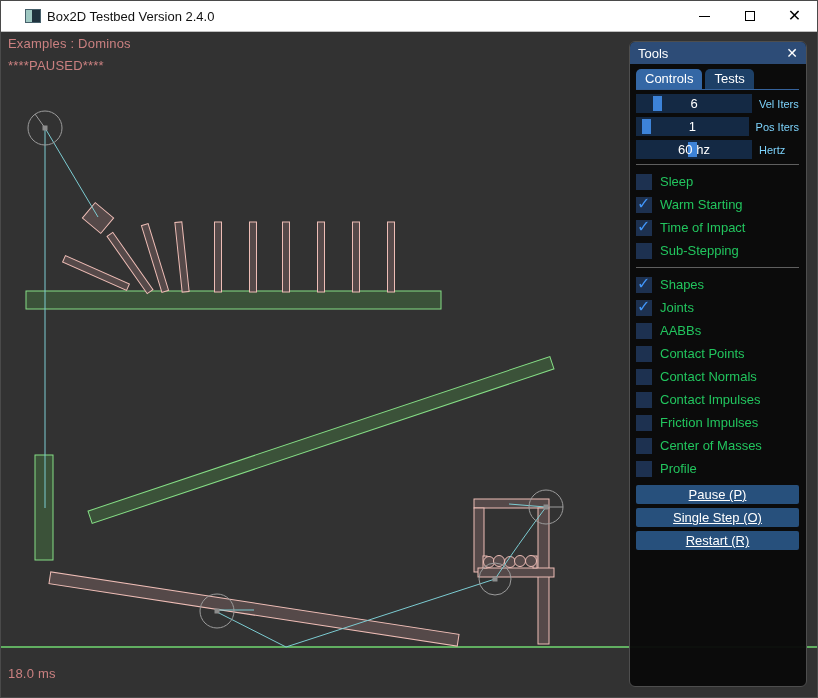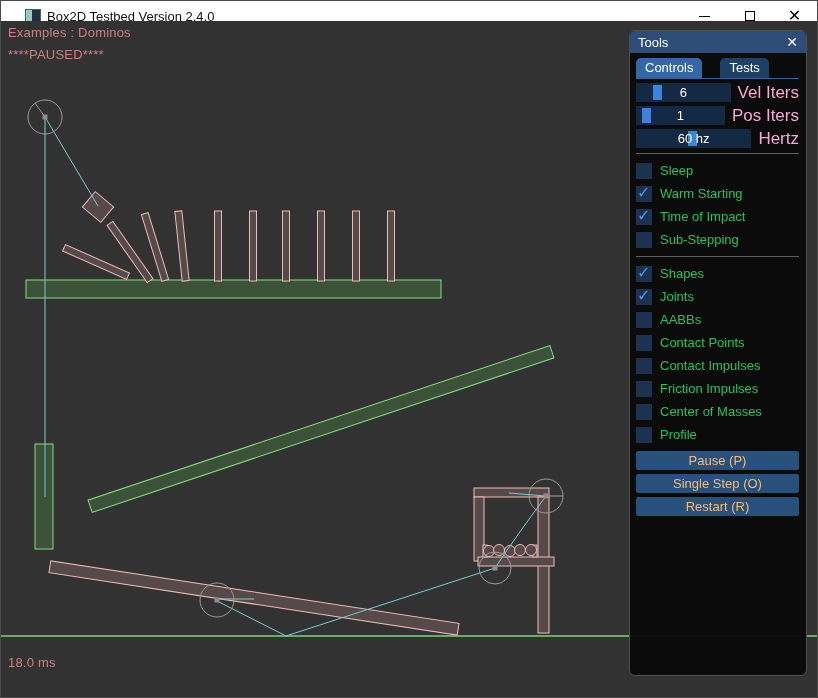--- a/index.html
+++ b/index.html
@@ -8,50 +8,50 @@
   
   .titlebar{position:absolute;left:0;top:0;width:100%;height:31px;background:#ffffff;border-bottom:1px solid #bfbfbf;display:flex;align-items:center;}
   .app-icon{width:16px;height:14px;margin-left:24px;border:1px solid #46606b;background:linear-gradient(90deg,#9fc8c2 0 45%,#20323e 45% 100%);display:inline-block;}
   .title-text{margin-left:6px;font-size:13px;color:#111;}
   .win-controls{margin-left:auto;display:flex;height:100%;}
   .win-btn{width:45px;height:100%;display:flex;align-items:center;justify-content:center;cursor:default;}
   .glyph-min{width:11px;height:1px;background:#000;display:block;}
   .glyph-max{width:10px;height:10px;border:1px solid #000;display:block;}
   .glyph-close{font-size:16px;color:#000;line-height:1;}
   
-  .canvas{position:absolute;left:0;top:20px;width:818px;height:667px;background:#323232;}
+  .canvas{position:absolute;left:0;top:31px;width:818px;height:667px;background:#323232;}
   #scene-svg{position:absolute;left:0;top:0;}
   .scene-label{position:absolute;font-size:13px;color:#ca8080;letter-spacing:.2px;}
   #lbl-example{left:7px;top:4px;}
   #lbl-paused{left:7px;top:26px;}
   #lbl-ms{left:7px;top:634px;}
   
   .tools-panel{position:absolute;left:628px;top:9px;width:178px;height:646px;background:rgba(10,10,10,0.97);
     border:1px solid #4e4e4e;border-radius:6px;overflow:hidden;}
   .panel-titlebar{height:22px;background:#2d4c77;display:flex;align-items:center;padding:0 8px;color:#fff;font-size:13px;}
   .panel-close{margin-left:auto;font-size:14px;color:#fff;line-height:1;cursor:default;}
   .panel-body{padding:4px 7px 0 6px;}
-  .tabbar{display:flex;gap:18px;margin-top:1px;border-bottom:1px solid #35629b;padding-bottom:0;}
+  .tabbar{display:flex;gap:3px;margin-top:1px;border-bottom:1px solid #35629b;padding-bottom:0;}
   .tab{font-size:13px;color:#fff;padding:2px 9px 3px 9px;border-radius:5px 5px 0 0;cursor:default;}
   .tab.active{background:#3467a5;}
   .tab.inactive{background:#1d4067;}
   .sliders{margin-top:4px;}
   .slider-row{display:flex;align-items:center;height:19px;margin-bottom:4px;}
   .slider-track{position:relative;width:116px;height:19px;background:#142944;}
   .slider-grab{position:absolute;top:2px;width:9px;height:15px;background:#3d83d9;}
   .slider-value{position:absolute;left:0;top:0;width:100%;height:100%;display:flex;align-items:center;justify-content:center;font-size:13px;color:#fff;}
-  .slider-label{margin-left:7px;font-size:17px;color:#f9a8d4;white-space:nowrap;}
+  .slider-label{margin-left:7px;font-size:11px;color:#7dd3fc;white-space:nowrap;}
   .sep{height:1px;background:#5f5f5f;margin:5px 0 5px 0;}
   .cb-row{display:flex;align-items:center;height:23px;}
   .cb-box{position:relative;width:16px;height:16px;background:#1d3150;flex:0 0 auto;}
   .cb-check{position:absolute;left:1px;top:-3px;font-size:16px;font-weight:bold;color:#4296fa;}
   .cb-label{margin-left:8px;font-size:13px;color:#22c55e;white-space:nowrap;}
   .panel-buttons{margin-top:5px;}
-  .pbtn{width:100%;height:19px;margin-bottom:4px;background:#27507c;border-radius:2px;color:#fdba74;font-size:13px;
-    display:flex;align-items:center;justify-content:center;cursor:default;}
+  .pbtn{width:100%;height:19px;margin-bottom:4px;background:#27507c;border-radius:2px;color:#ffffff;font-size:13px;
+    display:flex;align-items:center;justify-content:center;cursor:default;text-decoration:underline;}
 </style>
 </head>
 <body>
 
 <div class="window">
   <div class="titlebar">
     <span class="app-icon"></span>
     <span class="title-text">Box2D Testbed Version 2.4.0</span>
     <div class="win-controls">
       <div class="win-btn">
@@ -189,20 +189,24 @@
             <div class="cb-row">
               <div class="cb-box"></div>
               <span class="cb-label">AABBs</span>
             </div>
             <div class="cb-row">
               <div class="cb-box"></div>
               <span class="cb-label">Contact Points</span>
             </div>
             <div class="cb-row">
               <div class="cb-box"></div>
+              <span class="cb-label">Contact Normals</span>
+            </div>
+            <div class="cb-row">
+              <div class="cb-box"></div>
               <span class="cb-label">Contact Impulses</span>
             </div>
             <div class="cb-row">
               <div class="cb-box"></div>
               <span class="cb-label">Friction Impulses</span>
             </div>
             <div class="cb-row">
               <div class="cb-box"></div>
               <span class="cb-label">Center of Masses</span>
             </div>

